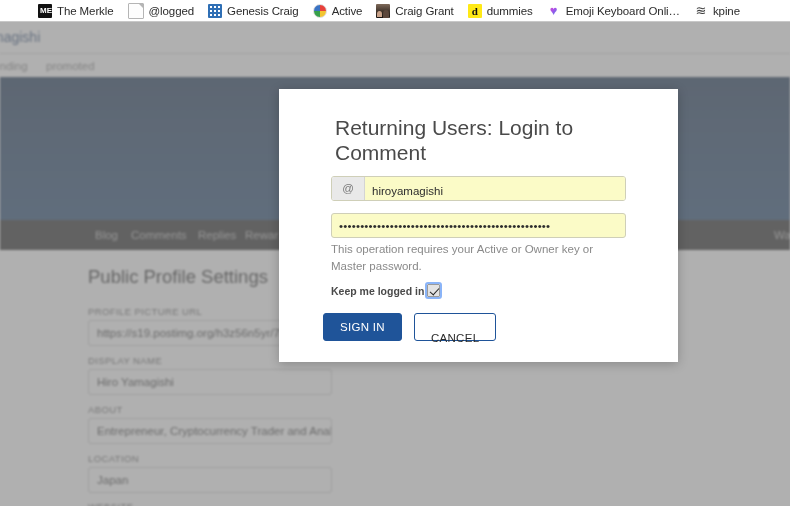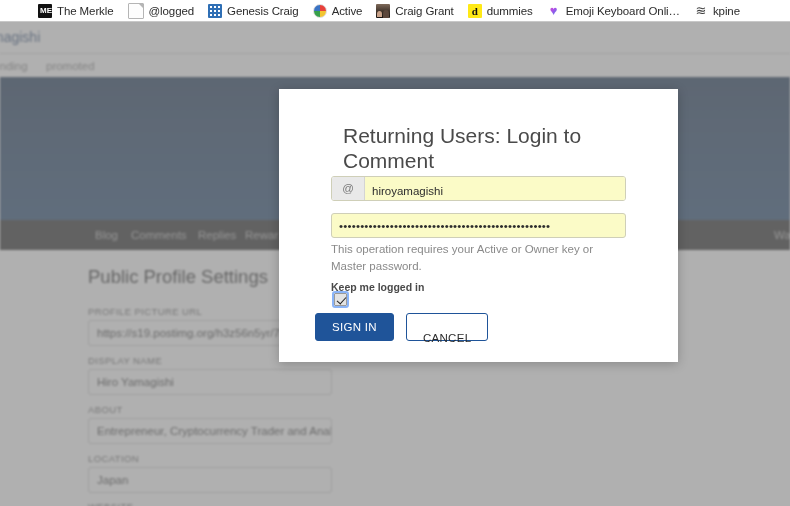--- a/index.html
+++ b/index.html
@@ -322,21 +322,21 @@
   .modal-title {
     position: absolute;
     left: 52px;
     top: 22px;
     width: 300px;
     font-size: 21px;
     line-height: 25px;
     color: #4a4a4a;
     font-family: "Liberation Sans", sans-serif;
     font-weight: normal;
-    margin: 12px;
+    margin: 4px;
   }
   .username-row {
     position: absolute;
     left: 52px;
     top: 87px;
     width: 295px;
     height: 25px;
     display: flex;
     box-sizing: border-box;
     border: 1px solid #cfcfb8;
@@ -389,23 +389,22 @@
     font-size: 11.5px;
     line-height: 17px;
     color: #8a8a8a;
     font-family: "Liberation Sans", sans-serif;
   }
   .keepme-row {
     position: absolute;
     left: 52px;
     top: 192px;
     display: flex;
-    align-items: flex-start;
+    align-items: flex-end;
     height: 16px;
-    flex-direction: column;
   }
   .keepme-label {
     font-size: 10.5px;
     color: #4a4a4a;
     font-family: "Liberation Sans", sans-serif;
     font-weight: bold;
   }
   .keepme-box {
     width: 13px;
     height: 13px;
@@ -425,21 +424,21 @@
     left: 3.5px;
     top: 0.5px;
     width: 4px;
     height: 8px;
     border: solid #222;
     border-width: 0 1.6px 1.6px 0;
     transform: rotate(42deg);
   }
   .modal-actions {
     position: absolute;
-    left: 36px;
+    left: 44px;
     top: 224px;
     display: flex;
     align-items: center;
   }
   .btn-signin {
     background: #1f5499;
     color: #ffffff;
     border: 1px solid #1f5499;
     border-radius: 3px;
     font-size: 11.5px;

